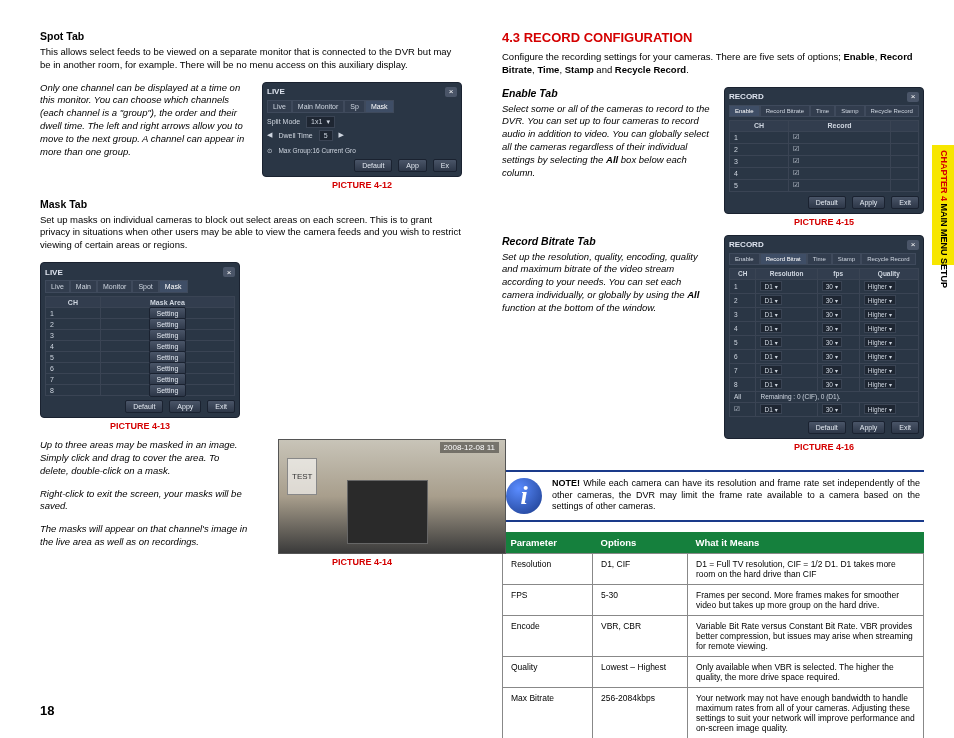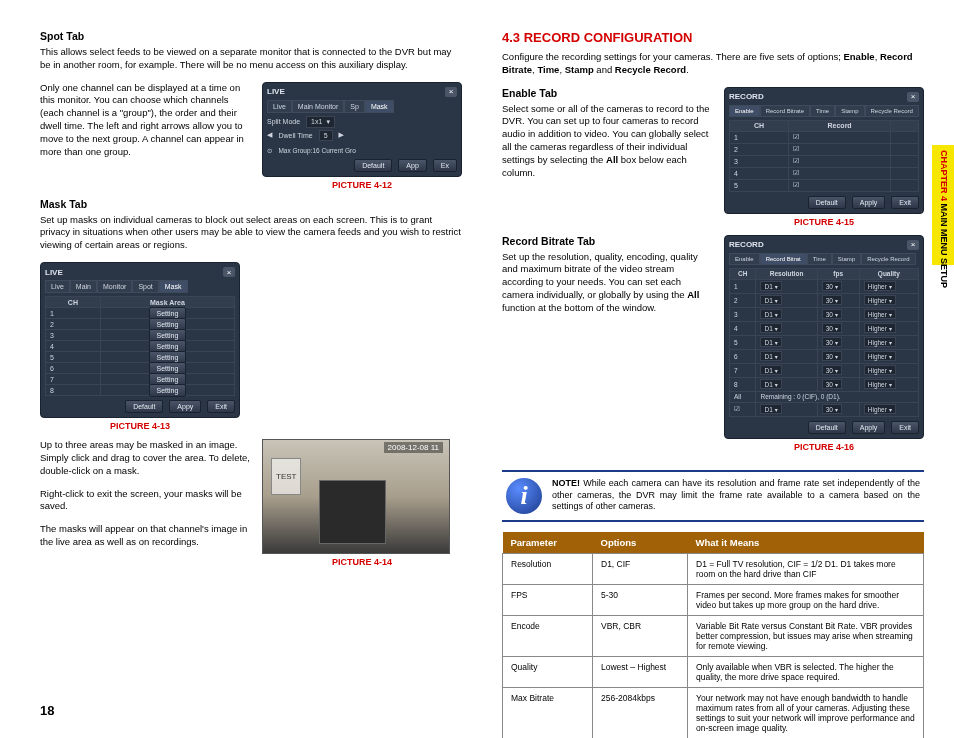--- a/index.html
+++ b/index.html
@@ -39,21 +39,21 @@
     font-size: 9.5px;
     line-height: 1.35;
     margin-bottom: 10px;
   }
   .two-col {
     display: flex;
     gap: 12px;
     align-items: flex-start;
     margin-bottom: 8px;
   }
-  .two-col .text { flex: 1; }
+  .two-col .text { flex: 1; font-style: italic; }
   .caption {
     color: #d40000;
     font-weight: bold;
     font-size: 9px;
     text-align: center;
     margin-top: 3px;
   }
   .dvr-fig { width: 200px; }
   .dvrbox {
     background: #2a3645;
@@ -90,23 +90,23 @@
   .dvrbox .btn {
     background: linear-gradient(#4a5568,#2d3748); border: 1px solid #1a2230;
     padding: 2px 7px; border-radius: 2px; font-size: 7px; color: #e2e8f0;
   }
   .dvrbox .sel {
     background: #1e2632; border: 1px solid #3a4454; padding: 1px 4px;
     display: inline-flex; align-items: center; gap: 4px;
   }
   .dvrbox .arrow { font-size: 7px; }
   .cam-img {
-    width: 188px; height: 115px;
+    width: 228px; height: 115px;
     background: linear-gradient(180deg, #c8c4b8 0%, #a89e8c 50%, #3a3a3a 100%);
-    position: relative; border: 1px solid #555;
+    position: relative; border: 1px solid #555; margin-left: 16px;
   }
   .cam-img::before {
     content: ""; position: absolute; left: 30%; top: 35%; width: 35%; height: 55%;
     background: #2a2a2a; border: 1px solid #666;
   }
   .cam-img .ts {
     position: absolute; top: 2px; right: 6px; color: #fff; font-size: 8px;
     background: rgba(0,0,0,0.4); padding: 1px 4px;
   }
   .cam-img .lbl {
@@ -124,21 +124,21 @@
     background: radial-gradient(circle at 35% 30%, #5a8cff, #1a3a8a);
     color: #fff; font-family: Georgia, serif; font-style: italic; font-weight: bold;
     font-size: 26px; display: flex; align-items: center; justify-content: center;
     flex-shrink: 0;
   }
   .note-text { font-size: 9px; line-height: 1.3; text-align: justify; }
   .param-table {
     width: 100%; border-collapse: collapse; font-size: 8.5px;
   }
   .param-table th {
-    background: #a16207; color: #fff; text-align: left; padding: 5px 8px;
+    background: #15803d; color: #fff; text-align: left; padding: 5px 8px;
     font-size: 9.5px;
   }
   .param-table td {
     border: 1px solid #888; padding: 5px 8px; vertical-align: top;
   }
   .param-table td:nth-child(1) { width: 90px; }
   .param-table td:nth-child(2) { width: 95px; }
   .page-num { font-weight: bold; font-size: 13px; margin-top: auto; }
   .side-tab {
     position: absolute;

